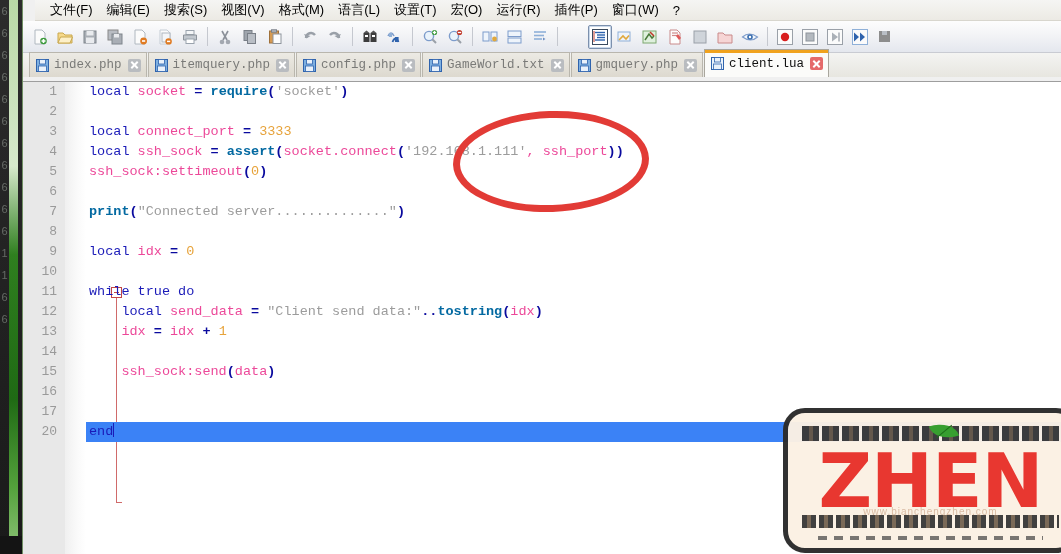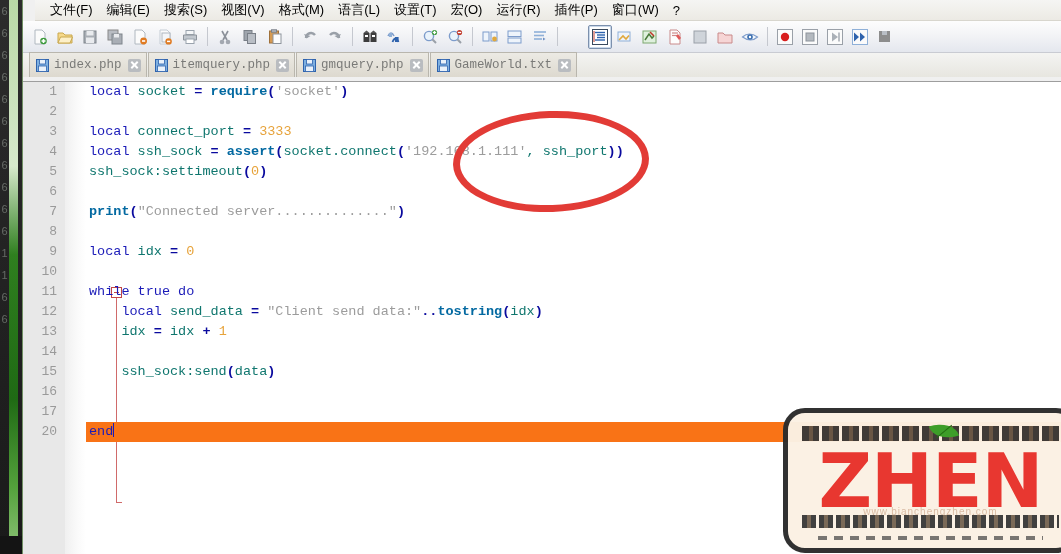--- a/index.html
+++ b/index.html
@@ -73,27 +73,27 @@
   .fold-box{position:absolute;left:46px;width:11px;height:11px;border:1px solid #c24646;
     background:#fff;box-sizing:border-box;}
   .fold-box:before{content:"";position:absolute;left:2px;top:4px;width:5px;height:1px;background:#c24646;}
   .fold-line{position:absolute;left:51px;width:1px;background:#d06a6a;}
   .fold-end{position:absolute;width:6px;height:1px;background:#d06a6a;left:51px;}
 
   .code{position:absolute;left:63px;top:0;right:0;height:472px;
     font-family:"Liberation Mono",monospace;font-size:13.5px;
     line-height:20px;color:#202020;white-space:pre;}
   .code .row{height:20px;line-height:20px;padding-left:3px;}
-  .code .row.current{background:#f97316;}
+  .code .row.current{background:#3b82f6;}
   .kw{color:#1b1bb8;font-weight:normal;}
   .fn{color:#0369a1;font-weight:bold;}
   .op{color:#0a0a9e;font-weight:bold;}
   .str{color:#9c9c9c;}
   .num{color:#e7a33b;}
-  .pl{color:#0f766e;}
+  .pl{color:#ec4899;}
   .caret{display:inline-block;width:1px;height:14px;background:#1b1bb8;
     vertical-align:-2px;margin-left:0px;}
 
   
   .annot{position:absolute;left:430px;top:111px;width:196px;height:101px;
     border:7px solid #e23b36;border-radius:50%;box-sizing:border-box;
     transform:rotate(-2deg);pointer-events:none;z-index:8;}
 
   
   .stamp{position:absolute;left:760px;top:408px;width:295px;height:145px;z-index:9;
@@ -407,32 +407,54 @@
           <span class="tab-close"></span>
         </div>
         <div class="tab">
           <span style="display: flex;">
             <svg width="13" height="13" viewBox="0 0 13 13" class="tab-ico">
               <rect x="0.5" y="0.5" width="12" height="12" fill="#7fb0e0" stroke="#2f63ad" stroke-width="1"></rect>
               <rect x="3.5" y="0.5" width="6" height="4.5" fill="#e9f1fa" stroke="#2f63ad" stroke-width="0.8"></rect>
               <rect x="2.5" y="7" width="8" height="5.5" fill="#e9f1fa" stroke="#2f63ad" stroke-width="0.8"></rect>
             </svg>
           </span>
+          <span>config.php</span>
+          <span class="tab-close"></span>
+        </div>
+        <div class="tab">
+          <span style="display: flex;">
+            <svg width="13" height="13" viewBox="0 0 13 13" class="tab-ico">
+              <rect x="0.5" y="0.5" width="12" height="12" fill="#7fb0e0" stroke="#2f63ad" stroke-width="1"></rect>
+              <rect x="3.5" y="0.5" width="6" height="4.5" fill="#e9f1fa" stroke="#2f63ad" stroke-width="0.8"></rect>
+              <rect x="2.5" y="7" width="8" height="5.5" fill="#e9f1fa" stroke="#2f63ad" stroke-width="0.8"></rect>
+            </svg>
+          </span>
+          <span>GameWorld.txt</span>
+          <span class="tab-close"></span>
+        </div>
+        <div class="tab">
+          <span style="display: flex;">
+            <svg width="13" height="13" viewBox="0 0 13 13" class="tab-ico">
+              <rect x="0.5" y="0.5" width="12" height="12" fill="#7fb0e0" stroke="#2f63ad" stroke-width="1"></rect>
+              <rect x="3.5" y="0.5" width="6" height="4.5" fill="#e9f1fa" stroke="#2f63ad" stroke-width="0.8"></rect>
+              <rect x="2.5" y="7" width="8" height="5.5" fill="#e9f1fa" stroke="#2f63ad" stroke-width="0.8"></rect>
+            </svg>
+          </span>
           <span>gmquery.php</span>
           <span class="tab-close"></span>
         </div>
-        <div class="tab">
-          <span style="display: flex;">
-            <svg width="13" height="13" viewBox="0 0 13 13" class="tab-ico">
-              <rect x="0.5" y="0.5" width="12" height="12" fill="#7fb0e0" stroke="#2f63ad" stroke-width="1"></rect>
-              <rect x="3.5" y="0.5" width="6" height="4.5" fill="#e9f1fa" stroke="#2f63ad" stroke-width="0.8"></rect>
-              <rect x="2.5" y="7" width="8" height="5.5" fill="#e9f1fa" stroke="#2f63ad" stroke-width="0.8"></rect>
-            </svg>
-          </span>
-          <span>GameWorld.txt</span>
+        <div class="tab active">
+          <span style="display: flex;">
+            <svg width="13" height="13" viewBox="0 0 13 13" class="tab-ico">
+              <rect x="0.5" y="0.5" width="12" height="12" fill="#eaf3fb" stroke="#2f63ad" stroke-width="1"></rect>
+              <rect x="3.5" y="0.5" width="6" height="4.5" fill="#e9f1fa" stroke="#2f63ad" stroke-width="0.8"></rect>
+              <rect x="2.5" y="7" width="8" height="5.5" fill="#e9f1fa" stroke="#2f63ad" stroke-width="0.8"></rect>
+            </svg>
+          </span>
+          <span>client.lua</span>
           <span class="tab-close"></span>
         </div>
       </div>
 
     <div class="editor">
       <div class="gutter">
           <div class="ln">1</div>
           <div class="ln">2</div>
           <div class="ln">3</div>
           <div class="ln">4</div>

